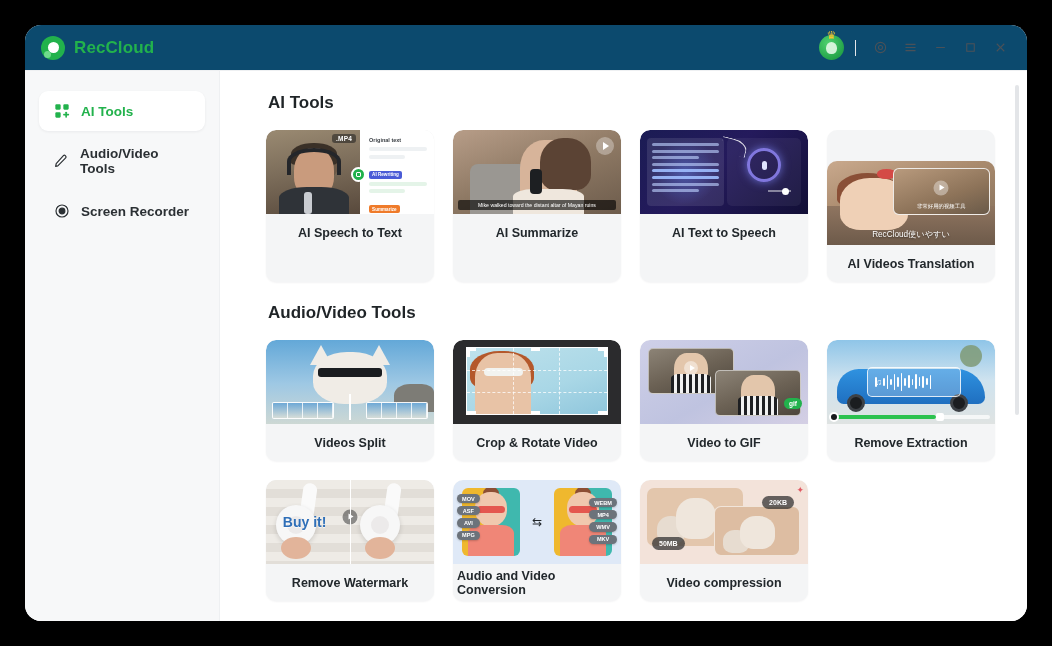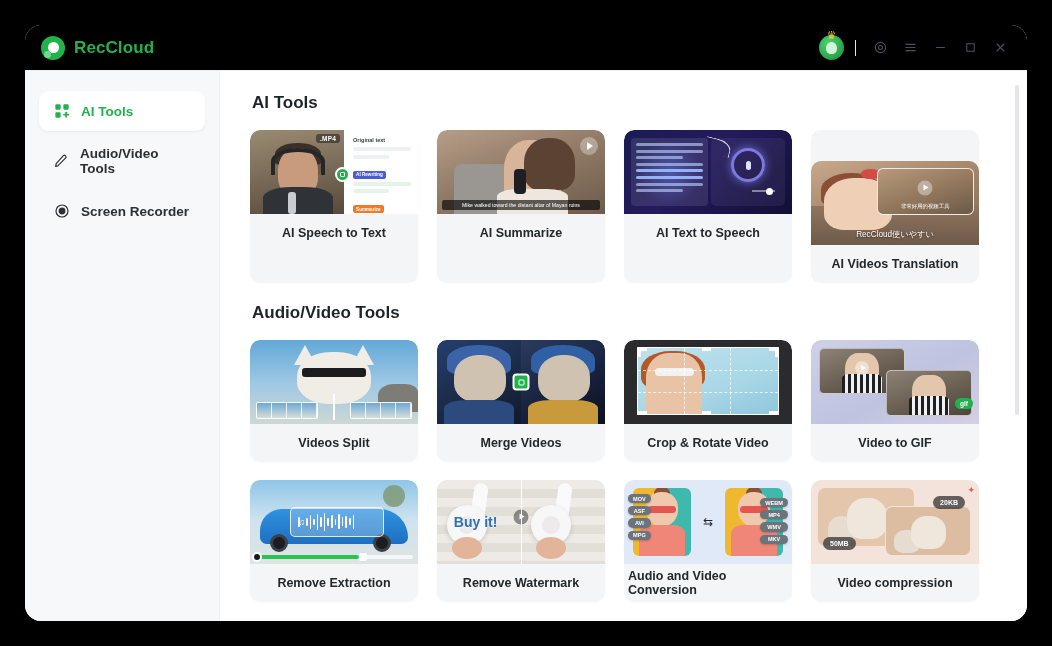--- a/index.html
+++ b/index.html
@@ -19,21 +19,21 @@
     border-radius: 16px;
     overflow: hidden;
     display: flex;
     flex-direction: column;
   }
 
   
   .titlebar {
     height: 46px;
     min-height: 46px;
-    background: #000000;
+    background: #0c4a6e;
     display: flex;
     align-items: center;
     padding: 0 14px 0 16px;
     border-bottom: 1px solid #eef0f2;
     gap: 17px;
   }
   .brand { display: flex; align-items: center; gap: 9px; }
   .logo-mark {
     width: 24px; height: 24px;
     border-radius: 50%;
@@ -98,21 +98,21 @@
   }
   .tb-btn {
     width: 26px; height: 26px;
     display: flex; align-items: center; justify-content: center;
     color: #4a5158;
     border-radius: 4px;
   }
   .tb-btn svg { display: block; }
 
   
-  .shell { flex: 1; display: flex; min-height: 0; }
+  .shell { flex: 1; display: flex; min-height: 0; gap: 16px; }
 
   .sidebar {
     width: 195px;
     min-width: 195px;
     background: #f7f8f9;
     padding: 20px 14px 0 14px;
     border-right: 1px solid #eef0f2;
   }
   .nav-item {
     height: 40px;
@@ -978,38 +978,20 @@
                   <span></span>
                   <span></span>
                   <span></span>
                   <span></span>
                 </div>
               <div class="playhead"></div>
             </div>
             <div class="card-label">Videos Split</div>
           </div>
 
-          <div class="card">
-            <div class="thumb t-merge">
-              <div class="half l">
-                  <div class="turban"></div>
-                  <div class="kitty"></div>
-                  <div class="coat"></div>
-                </div>
-              <div class="half r">
-                  <div class="turban gold"></div>
-                  <div class="kitty"></div>
-                  <div class="coat y"></div>
-                </div>
-              <div class="mergebadge">
-                  <i></i>
-                </div>
-            </div>
-            <div class="card-label">Merge Videos</div>
-          </div>
 
           <div class="card">
             <div class="thumb t-crop">
               <div class="frame">
                 <div class="hair3"></div>
                   <div class="model"></div>
                   <div class="sun"></div>
                 <div class="dash-v" style="left:33%"></div>
                 <div class="dash-v" style="left:66%"></div>
                 <div class="dash-h" style="top:33%"></div>

